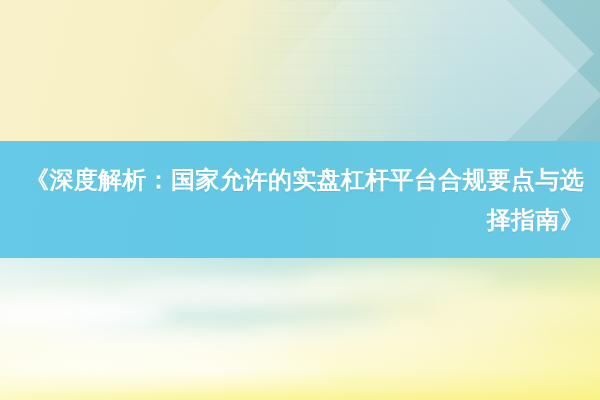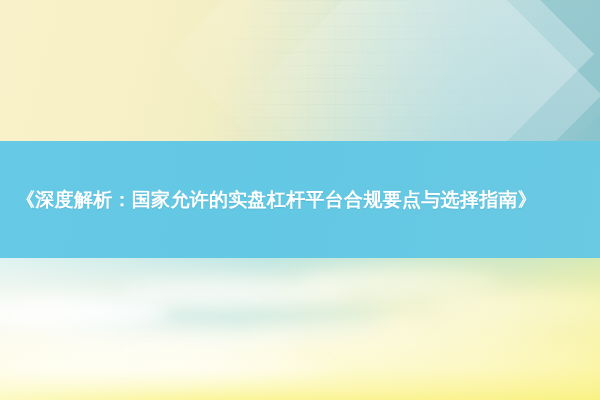--- a/index.html
+++ b/index.html
@@ -99,23 +99,23 @@
     height: 117px;
     background: linear-gradient(100deg, #66c9e6 0%, #63c8e4 45%, #6ac9e3 100%);
     display: flex;
     align-items: center;
     justify-content: center;
   }
 
   .title-text {
     width: 568px;
     margin: 16px;
-    text-align: left;
+    text-align: right;
     color: #ffffff;
-    font-size: 19px;
+    font-size: 24px;
     font-weight: bold;
     line-height: 40px;
     letter-spacing: 0.3px;
     text-shadow: 0 1px 1px rgba(40,120,150,0.18);
   }
 
   
   .sky-section {
     position: absolute;
     left: 0;

